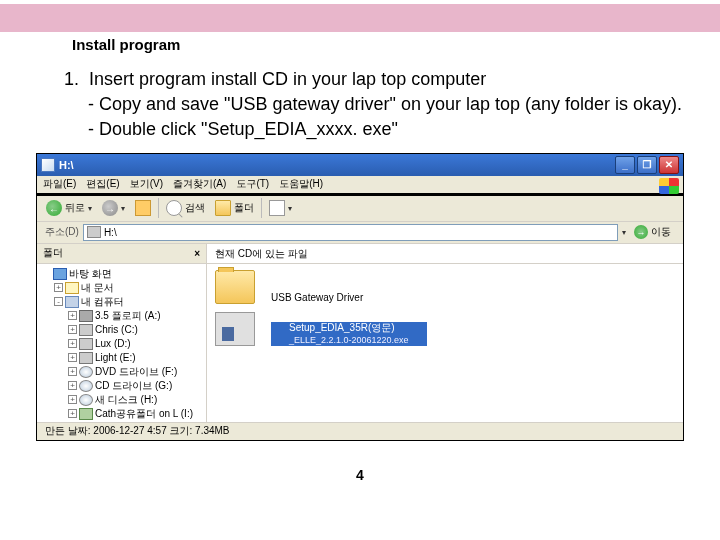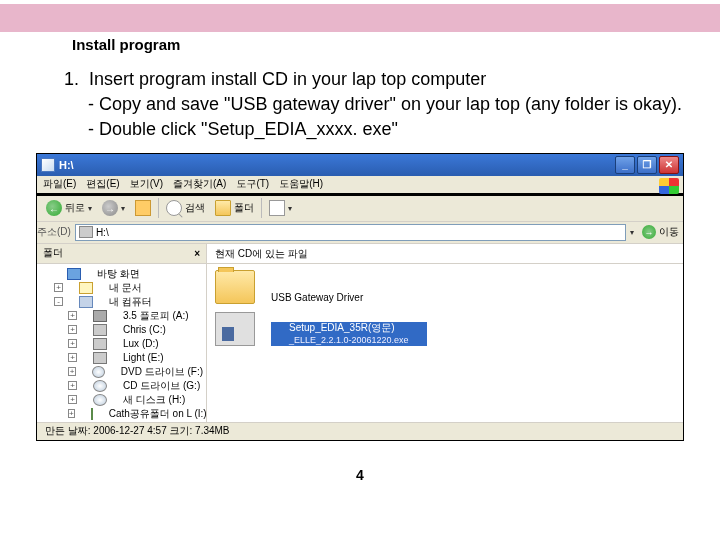--- a/index.html
+++ b/index.html
@@ -34,35 +34,35 @@
   .ico-fwd::after { content:"→"; color:#fff; font-size:10px; position:absolute; inset:0; display:flex;align-items:center;justify-content:center; }
   .ico-up { background:#fc6; border:1px solid #c93; }
   .ico-search { background:#fff; border:1px solid #999; border-radius:50%; position:relative; }
   .ico-search::after { content:""; position:absolute; width:5px;height:1px;background:#999; bottom:-1px; right:-2px; transform:rotate(45deg); }
   .ico-folder { background: linear-gradient(#ffe9a8,#f4c65a); border:1px solid #c9a030; border-radius:1px; }
   .ico-views { background:#fff; border:1px solid #999; }
   .sep { width:1px; height:20px; background:#bbb; margin:0 2px; }
   .dropdown-arrow { font-size:8px; color:#333; }
 
   
-  .addrbar { height: 22px; background:#ece9d8; border-bottom:1px solid #d4d0c8; display:flex; align-items:center; padding:0 0; gap:4px; font-size:10px; }
+  .addrbar { height: 22px; background:#ece9d8; border-bottom:1px solid #d4d0c8; display:flex; align-items:center; padding:0 8px; gap:4px; font-size:10px; }
   .addrbar .addrlabel { color:#555; }
   .addrbar .addrfield { flex:1; background:#fff; border:1px solid #7f9db9; height:17px; display:flex; align-items:center; padding:0 3px; gap:3px; }
   .addrfield .driveicon { width:14px; height:12px; background:#ccc; border:1px solid #888; }
   .gobtn { display:flex; align-items:center; gap:3px; padding:1px 4px; cursor:pointer; }
   .gobtn .goicon { width:14px;height:14px; background:radial-gradient(#8c8,#3a3); border-radius:50%; position:relative; }
   .gobtn .goicon::after { content:"→"; color:#fff; font-size:9px; position:absolute; inset:0; display:flex;align-items:center;justify-content:center;}
 
   
   .explorer-body { display:flex; height: 178px; background:#fff; }
   .sidepanel { width:170px; border-right:1px solid #d4d0c8; display:flex; flex-direction:column; }
   .sidepanel-header { height:20px; background:#ece9d8; border-bottom:1px solid #d4d0c8; display:flex; align-items:center; padding:0 6px; font-size:10px; justify-content:space-between; }
   .sidepanel-header .closex { cursor:pointer; font-weight:bold; }
   .tree { flex:1; overflow:hidden; padding:3px; font-size:10px; line-height:14px; }
-  .tree-item { display:flex; align-items:center; gap:16px; white-space:nowrap; }
+  .tree-item { display:flex; align-items:center; gap:2px; white-space:nowrap; }
   .tree-item .exp { width:9px; height:9px; border:1px solid #888; font-size:8px; line-height:7px; text-align:center; color:#555; cursor:pointer; }
   .tree-item .noexp { width:11px; }
   .tico { width:14px; height:12px; display:inline-block; }
   .tico-desktop { background:#6aa3e0; border:1px solid #2a5db0; }
   .tico-docs { background:#fff6c0; border:1px solid #c9a030; }
   .tico-comp { background:#c4d3e8; border:1px solid #6688bb; }
   .tico-floppy { background:#aaa; border:1px solid #666; }
   .tico-disk { background:#ccc; border:1px solid #777; }
   .tico-cd { background: radial-gradient(#fff,#bcd); border:1px solid #888; border-radius:50%; }
   .tico-net { background:#b0d0a0; border:1px solid #5a8a4a; }

